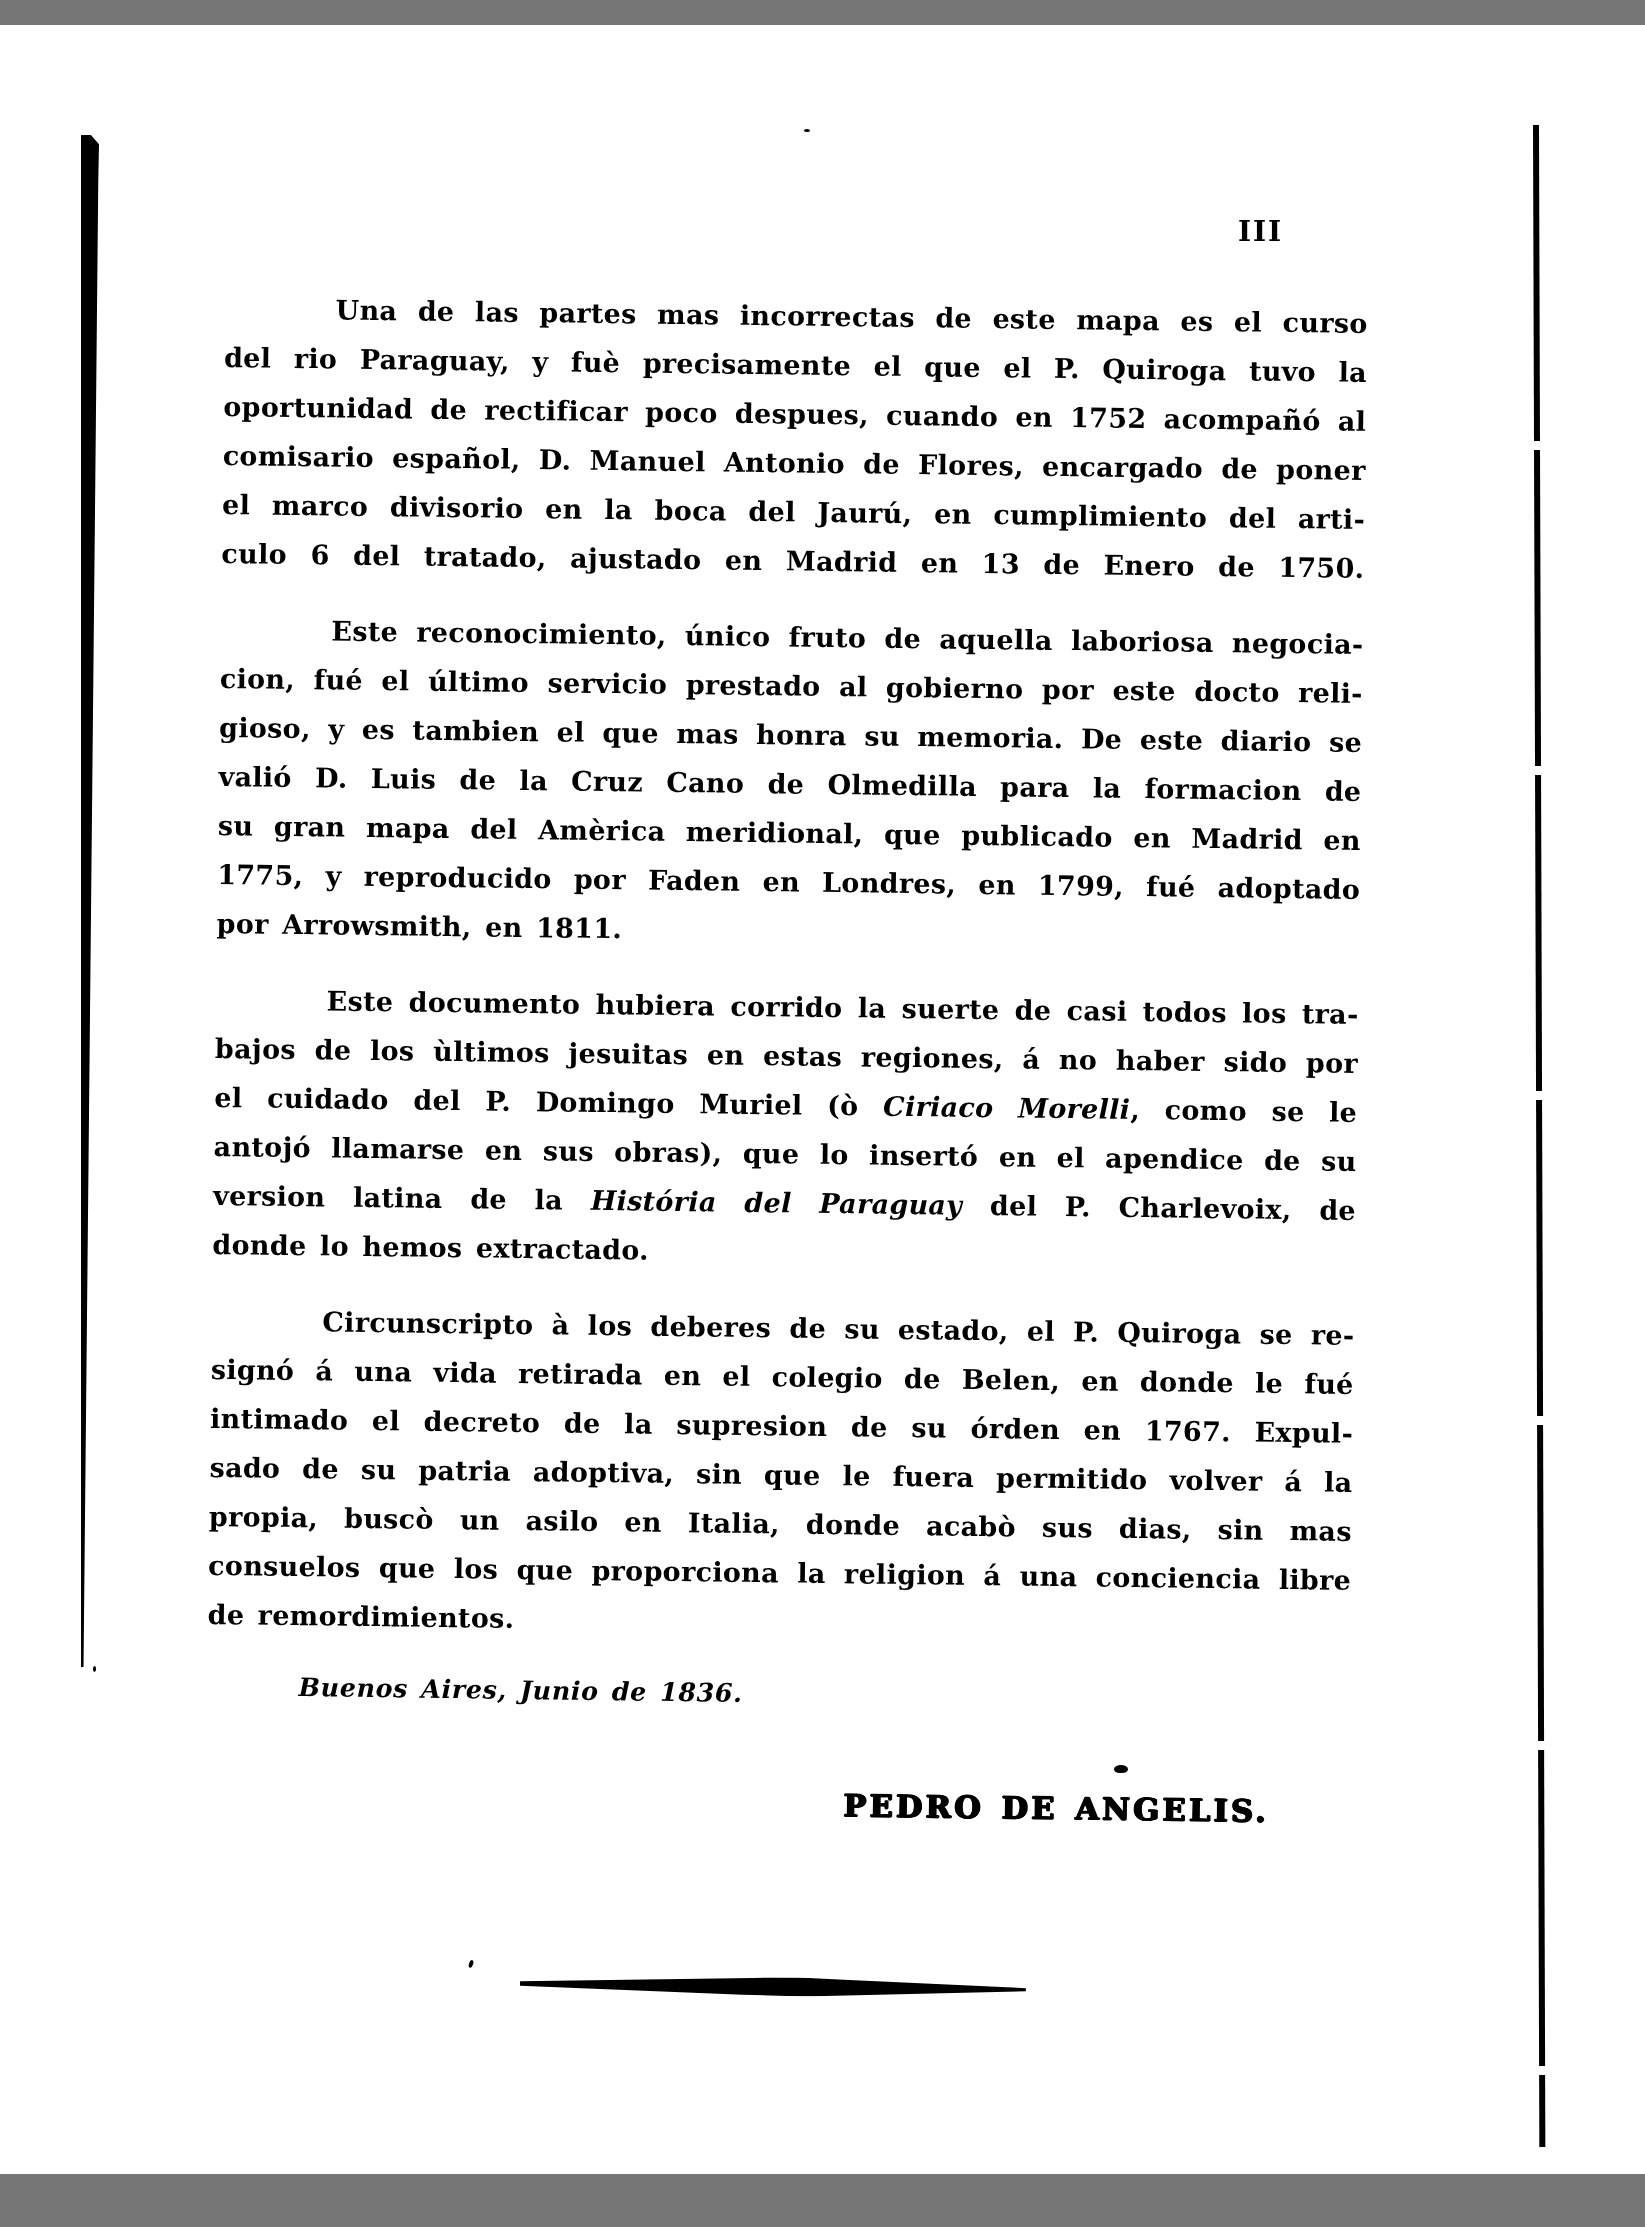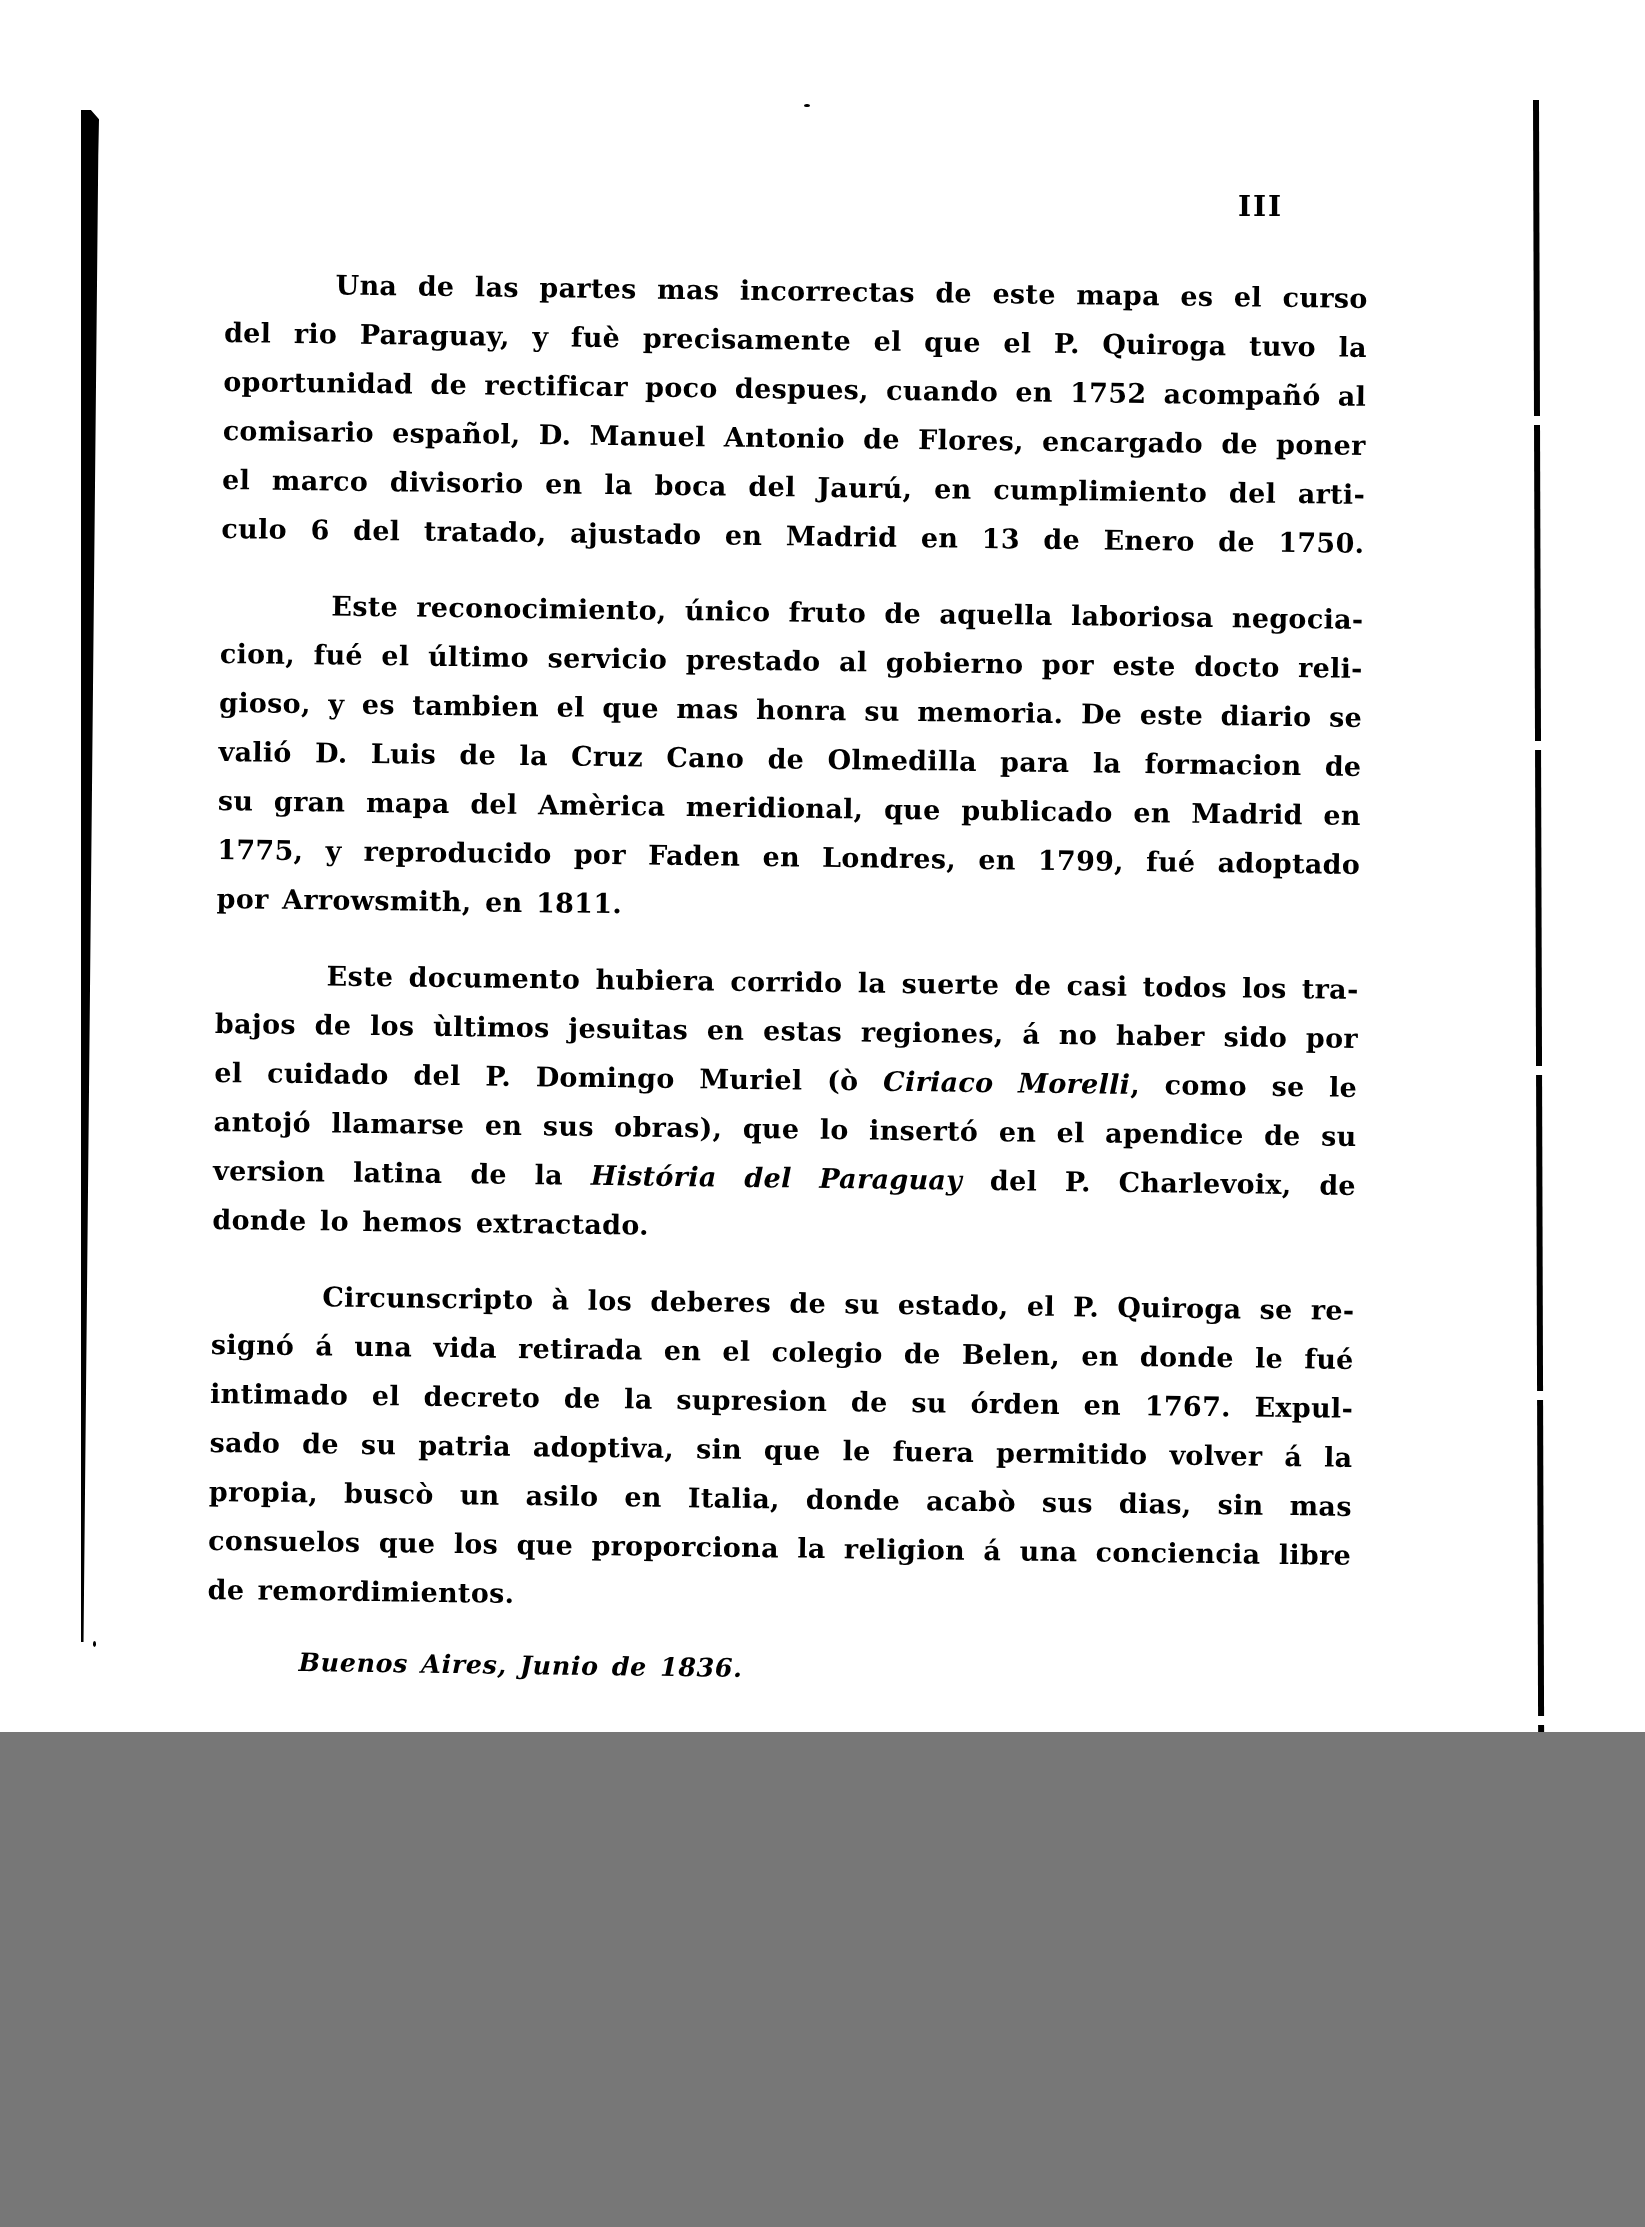--- a/index.html
+++ b/index.html
@@ -1,22 +1,23 @@
 <!DOCTYPE html>
 <html style="font-size:10.2px"><head>
 <meta charset="utf-8">
 <style>
   html,body{margin:0;padding:0;background:#777;}
   .page{
     position:relative;
-    width:1646px;height:1732px;
+    width:1646px;height:2149px;
     background:#ffffff;
     overflow:hidden;
     font-family:"DejaVu Serif","Liberation Serif",serif;
     color:#000;
+    margin-top:25px;
   }
   
   .gutter-bar{
     position:absolute;left:81px;top:110px;width:18px;height:1532px;
     background:#000;
     clip-path:polygon(0 0,55% 0,100% 0.6%,96% 3%,14% 100%,0 100%);
   }
   .edge-line{
     position:absolute;left:1533px;top:100px;width:5.7px;height:2022px;
     background:repeating-linear-gradient(to bottom,#000 0 316px,transparent 316px 325px);

